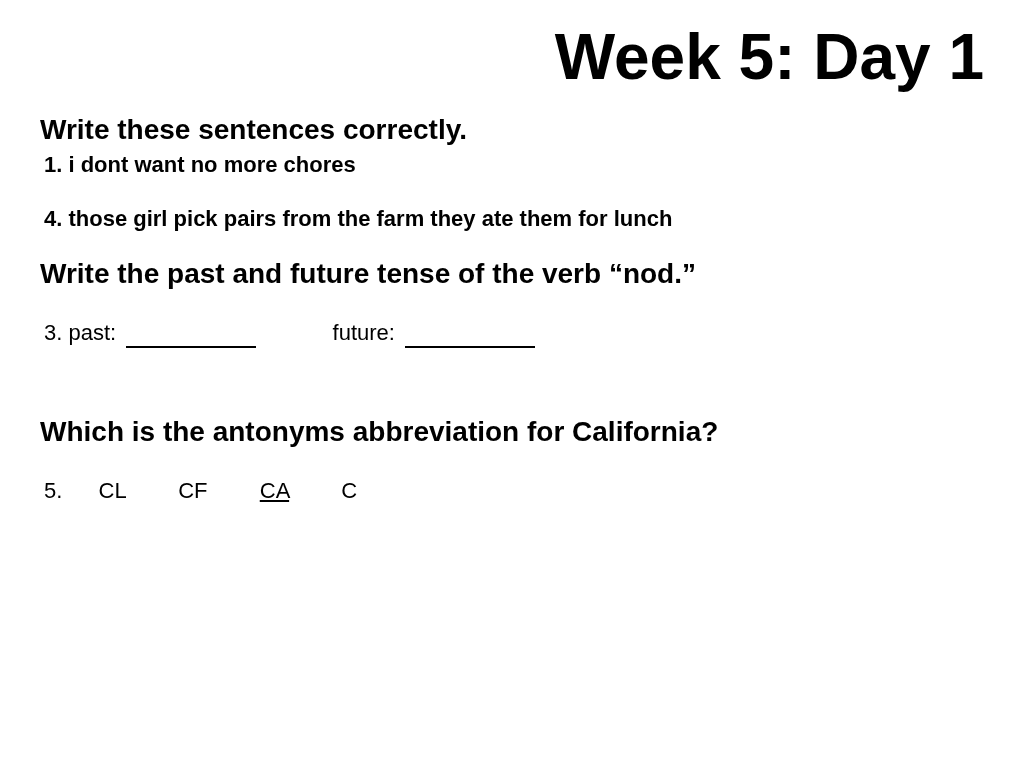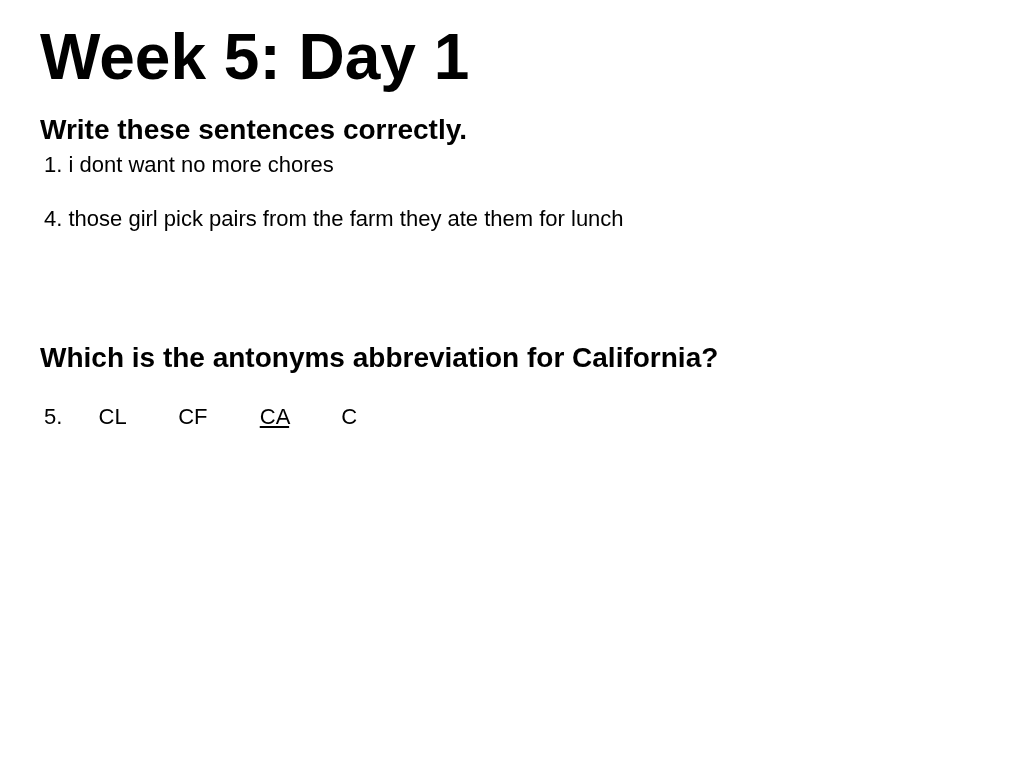--- a/index.html
+++ b/index.html
@@ -11,41 +11,42 @@
     body {
       background: #ffffff;
       font-family: Arial, Helvetica, sans-serif;
       width: 1024px;
       height: 768px;
       overflow: hidden;
       padding: 20px 40px;
     }
 
     .page-title {
-      text-align: left;
+      text-align: right;
       font-size: 64px;
       font-weight: 900;
       margin-bottom: 20px;
       font-family: Arial, Helvetica, sans-serif;
     }
 
     .section {
       margin-bottom: 18px;
     }
 
     .instruction {
       font-weight: bold;
       font-size: 28px;
       margin-bottom: 6px;
     }
 
     .question {
       font-size: 22px;
       margin-bottom: 4px;
       padding-left: 4px;
+      font-weight: bold;
     }
 
     .blank {
       display: inline-block;
       border-bottom: 2px solid #000;
       min-width: 130px;
       margin: 0 4px;
     }
 
     .spacer {
@@ -71,21 +72,29 @@
 
 <div class="section">
   <div class="instruction">Write these sentences correctly.</div>
   <div class="question">1.  i dont want no more chores</div>
   <div style="height:24px;"></div>
   <div class="question">4. those girl pick pairs from the farm they ate them for lunch</div>
 </div>
 
 <div class="section">
   <div style="height:8px;"></div>
+  <div class="instruction">Write the past and future tense of the verb “nod.”</div>
   <div style="height:16px;"></div>
+  <div class="answer-row">
+    <span>3.  past:</span>
+    <span class="blank">&nbsp;&nbsp;&nbsp;&nbsp;&nbsp;&nbsp;&nbsp;&nbsp;&nbsp;&nbsp;&nbsp;&nbsp;</span>
+    <span class="spacer"></span>
+    <span>future:</span>
+    <span class="blank">&nbsp;&nbsp;&nbsp;&nbsp;&nbsp;&nbsp;&nbsp;&nbsp;&nbsp;&nbsp;&nbsp;&nbsp;</span>
+  </div>
 </div>
 
 <div class="section">
   <div style="height:8px;"></div>
   <div style="height:16px;"></div>
 </div>
 
 <div class="section">
   <div style="height:8px;"></div>
   <div class="instruction">Which is the antonyms abbreviation for California?</div>

